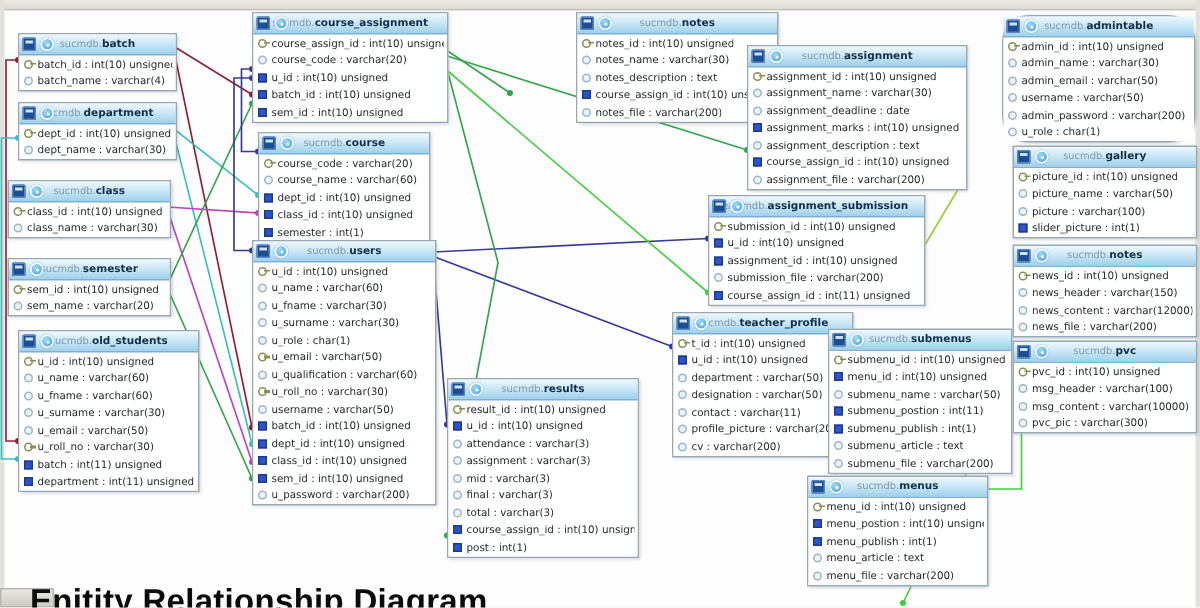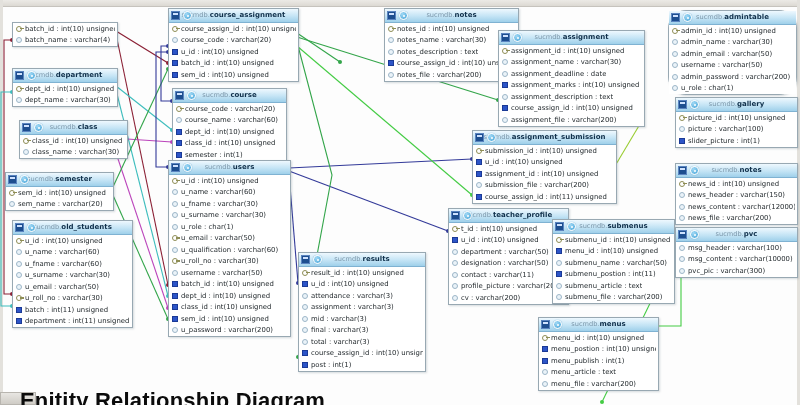--- a/index.html
+++ b/index.html
@@ -106,41 +106,42 @@
       <circle cx="615" cy="166" r="2" fill="#9acd32"></circle>
       <polyline points="657,326 681,326 681,261 673,261" fill="none" stroke="#44cc44" stroke-width="1.1"></polyline>
       <circle cx="657" cy="326" r="2" fill="#44cc44"></circle>
       <circle cx="673" cy="261" r="2" fill="#44cc44"></circle>
       <polyline points="675,252 602,402" fill="none" stroke="#44cc44" stroke-width="1.1"></polyline>
       <circle cx="675" cy="252" r="2" fill="#44cc44"></circle>
       <circle cx="602" cy="402" r="2" fill="#44cc44"></circle>
     </svg>
   <div id="tables-layer">
       <div class="db-table" style="left: 12px; top: 22px; width: 104px;">
+        <div class="thead"><span class="hic-win"></span><span class="hic-gear"></span><span class="tprefix">sucmdb.</span><span class="tname">batch</span></div>
         <div class="trow">
           <span class="fic ic-key"></span>
           <span class="ftext">batch_id : int(10) unsigned</span>
         </div>
         <div class="trow">
           <span class="fic ic-col"></span>
           <span class="ftext">batch_name : varchar(4)</span>
         </div>
       </div>
       <div class="db-table" style="left: 12px; top: 68px; width: 104px;">
         <div class="thead"><span class="hic-win"></span><span class="hic-gear"></span><span class="tprefix">sucmdb.</span><span class="tname">department</span></div>
         <div class="trow">
           <span class="fic ic-key"></span>
           <span class="ftext">dept_id : int(10) unsigned</span>
         </div>
         <div class="trow">
           <span class="fic ic-col"></span>
           <span class="ftext">dept_name : varchar(30)</span>
         </div>
       </div>
-      <div class="db-table" style="left: 5px; top: 120px; width: 107px; margin-left: 14px;">
+      <div class="db-table" style="left: 5px; top: 120px; width: 107px;">
         <div class="thead"><span class="hic-win"></span><span class="hic-gear"></span><span class="tprefix">sucmdb.</span><span class="tname">class</span></div>
         <div class="trow">
           <span class="fic ic-key"></span>
           <span class="ftext">class_id : int(10) unsigned</span>
         </div>
         <div class="trow">
           <span class="fic ic-col"></span>
           <span class="ftext">class_name : varchar(30)</span>
         </div>
       </div>
@@ -454,20 +455,24 @@
         </div>
         <div class="trow">
           <span class="fic ic-col"></span>
           <span class="ftext">submenu_name : varchar(50)</span>
         </div>
         <div class="trow">
           <span class="fic ic-fk"></span>
           <span class="ftext">submenu_postion : int(11)</span>
         </div>
         <div class="trow">
+          <span class="fic ic-fk"></span>
+          <span class="ftext">submenu_publish : int(1)</span>
+        </div>
+        <div class="trow">
           <span class="fic ic-col"></span>
           <span class="ftext">submenu_article : text</span>
         </div>
         <div class="trow">
           <span class="fic ic-col"></span>
           <span class="ftext">submenu_file : varchar(200)</span>
         </div>
       </div>
       <div class="db-table" style="left: 538px; top: 317px; width: 119px;">
         <div class="thead"><span class="hic-win"></span><span class="hic-gear"></span><span class="tprefix">sucmdb.</span><span class="tname">menus</span></div>
@@ -520,20 +525,24 @@
         </div>
       </div>
       <div class="db-table" style="left: 675px; top: 97px; width: 121px;">
         <div class="thead"><span class="hic-win"></span><span class="hic-gear"></span><span class="tprefix">sucmdb.</span><span class="tname">gallery</span></div>
         <div class="trow">
           <span class="fic ic-key"></span>
           <span class="ftext">picture_id : int(10) unsigned</span>
         </div>
         <div class="trow">
           <span class="fic ic-col"></span>
+          <span class="ftext">picture_name : varchar(50)</span>
+        </div>
+        <div class="trow">
+          <span class="fic ic-col"></span>
           <span class="ftext">picture : varchar(100)</span>
         </div>
         <div class="trow">
           <span class="fic ic-fk"></span>
           <span class="ftext">slider_picture : int(1)</span>
         </div>
       </div>
       <div class="db-table" style="left: 675px; top: 163px; width: 121px;">
         <div class="thead"><span class="hic-win"></span><span class="hic-gear"></span><span class="tprefix">sucmdb.</span><span class="tname">notes</span></div>
         <div class="trow">
@@ -548,20 +557,24 @@
           <span class="fic ic-col"></span>
           <span class="ftext">news_content : varchar(12000)</span>
         </div>
         <div class="trow">
           <span class="fic ic-col"></span>
           <span class="ftext">news_file : varchar(200)</span>
         </div>
       </div>
       <div class="db-table" style="left: 675px; top: 227px; width: 121px;">
         <div class="thead"><span class="hic-win"></span><span class="hic-gear"></span><span class="tprefix">sucmdb.</span><span class="tname">pvc</span></div>
+        <div class="trow">
+          <span class="fic ic-key"></span>
+          <span class="ftext">pvc_id : int(10) unsigned</span>
+        </div>
         <div class="trow">
           <span class="fic ic-col"></span>
           <span class="ftext">msg_header : varchar(100)</span>
         </div>
         <div class="trow">
           <span class="fic ic-col"></span>
           <span class="ftext">msg_content : varchar(10000)</span>
         </div>
         <div class="trow">
           <span class="fic ic-col"></span>

